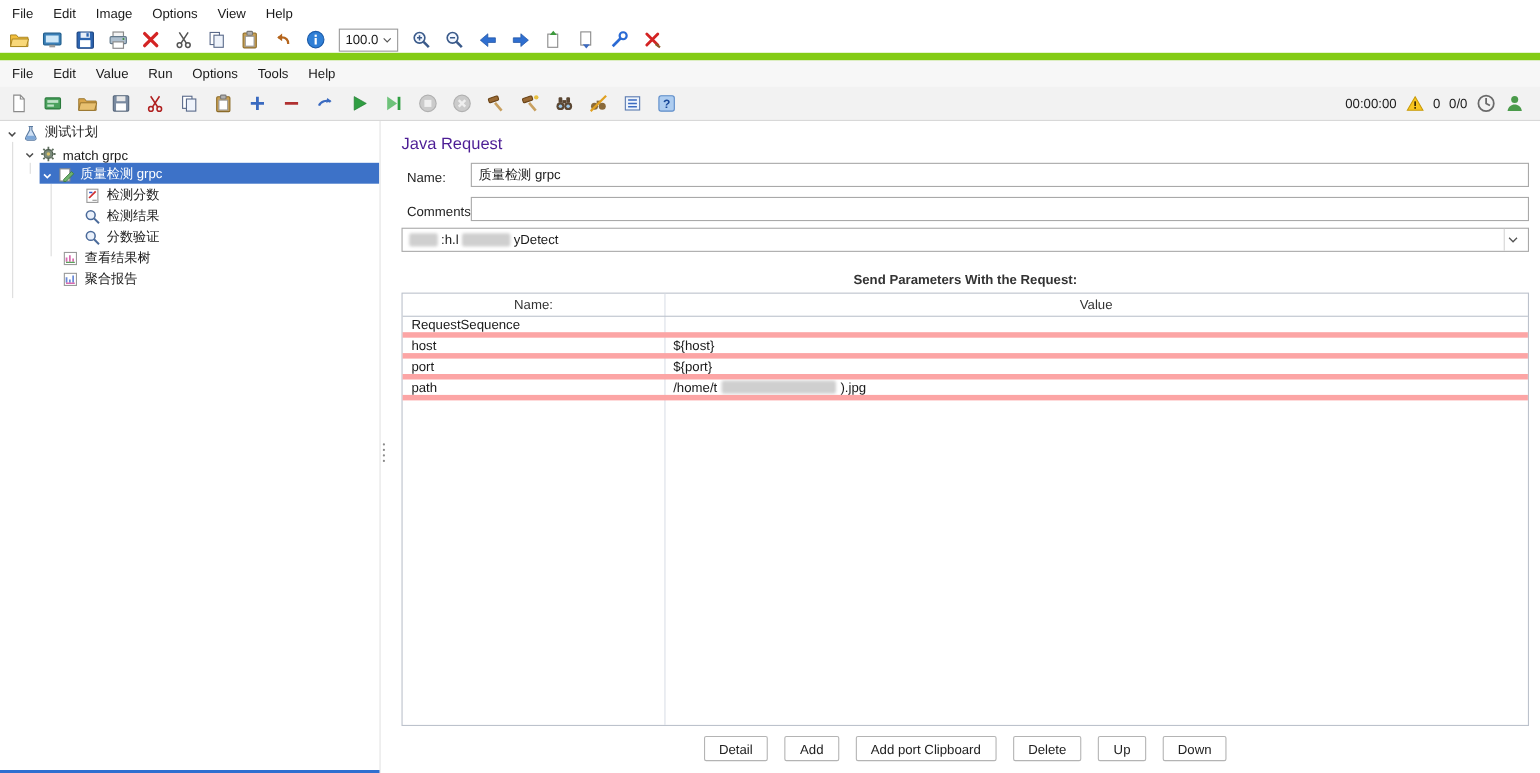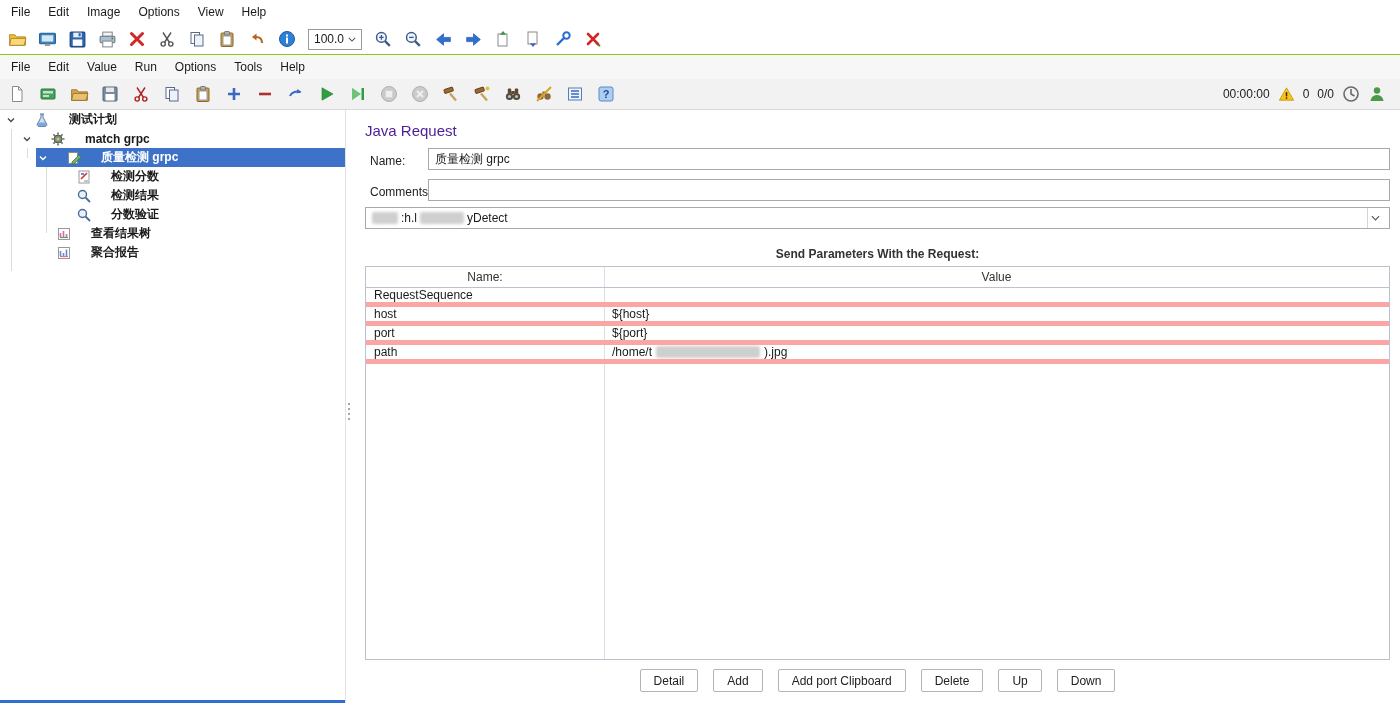--- a/index.html
+++ b/index.html
@@ -3,39 +3,39 @@
 <meta charset="utf-8">
 <style>
   *{margin:0;padding:0;box-sizing:border-box;}
   html,body{width:1400px;height:703px;}
   body{font-family:"Liberation Sans","DejaVu Sans",sans-serif;font-size:12px;color:#1a1a1a;background:#fff;position:relative;overflow:hidden;}
 
   
   .menubar{display:flex;align-items:center;background:#fff;}
   #viewer-menubar{height:24px;padding:0 2px;}
   .menu-item{padding:3px 9px;cursor:default;white-space:nowrap;}
-  #viewer-toolbar{height:31px;display:flex;align-items:center;background:#fff;border-bottom:1px solid #84cc16;padding:0 4px;gap:4px;}
+  #viewer-toolbar{height:31px;display:flex;align-items:center;background:#fff;border-bottom:7px solid #84cc16;padding:0 4px;gap:4px;}
   #jm-menubar{height:24px;background:#f7f7f7;display:flex;align-items:center;padding:0 2px;}
   #jm-toolbar{height:31px;background:#f2f2f2;border-bottom:1px solid #d8d8d8;display:flex;align-items:center;padding:0 4px;gap:5px;}
   .tbtn{width:26px;height:26px;display:flex;align-items:center;justify-content:center;border-radius:3px;flex:none;}
   .zoom-box{display:flex;align-items:center;gap:4px;border:1px solid #9a9a9a;background:#fff;height:21px;padding:0 5px;margin:0 4px;}
   .status-cluster{margin-left:auto;display:flex;align-items:center;gap:8px;padding-right:10px;}
   .status-text{color:#222;}
 
   
   #tree-panel{position:absolute;left:0;top:110px;width:345px;height:590px;background:#fff;overflow:hidden;}
   #tree-bottom-accent{position:absolute;left:0;top:700px;width:345px;height:3px;background:#2f6fd0;}
   #splitter{position:absolute;left:345px;top:110px;width:8px;height:593px;background:#fff;border-left:1px solid #e3e3e3;}
   .splitter-dots{position:absolute;left:2px;top:293px;display:flex;flex-direction:column;gap:3px;}
   .splitter-dots i{width:2px;height:2px;border-radius:50%;background:#8a8a8a;display:block;}
   #content{position:absolute;left:353px;top:110px;width:1047px;height:593px;background:#fff;}
 
   
   .trow{height:19px;display:flex;align-items:center;position:relative;}
-  .trow-inner{display:flex;align-items:center;height:100%;flex:1;gap:16px;font-weight:bold;}
+  .trow-inner{display:flex;align-items:flex-end;height:100%;flex:1;gap:2px;}
   .trow.selected .trow-inner{background:#3d72c8;color:#fff;}
   .chev{width:14px;height:14px;flex:none;display:flex;align-items:center;justify-content:center;}
   .trow.selected .chev path{stroke:#fff;}
   .ticon{width:16px;height:16px;flex:none;display:flex;align-items:center;justify-content:center;}
   .tlabel{padding:0 3px;white-space:nowrap;}
   .guide{position:absolute;width:1px;background:#dcdcdc;}
 
   
   .panel-title{position:absolute;left:12px;top:12px;font-size:15px;color:#4c1d95;}
   .field-label{position:absolute;color:#222;}

